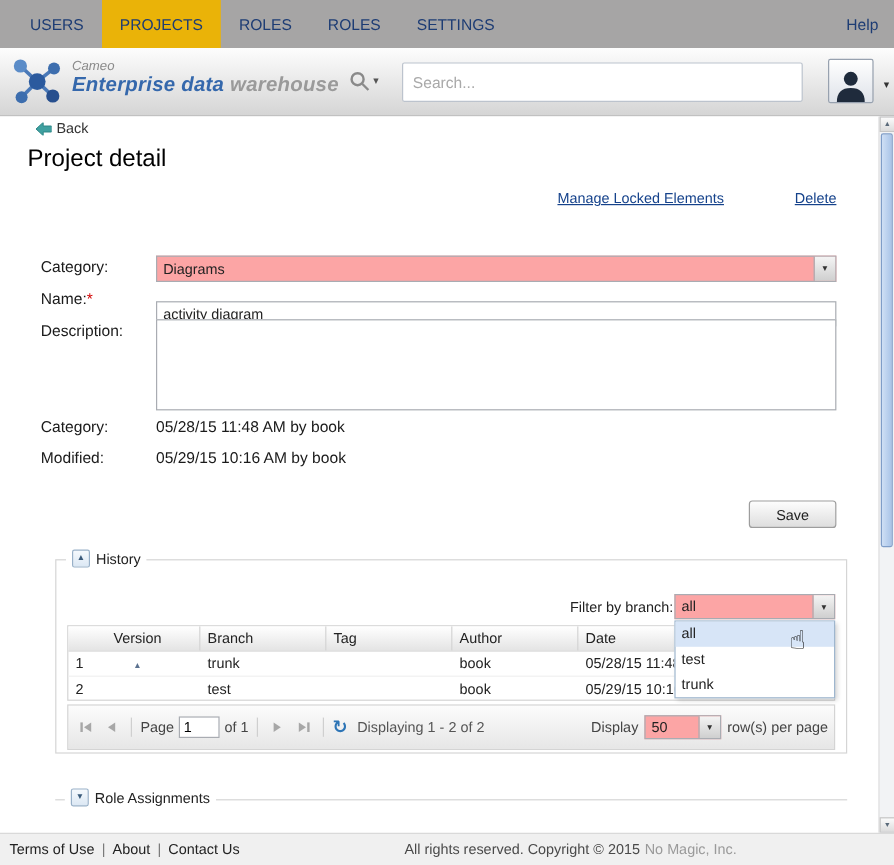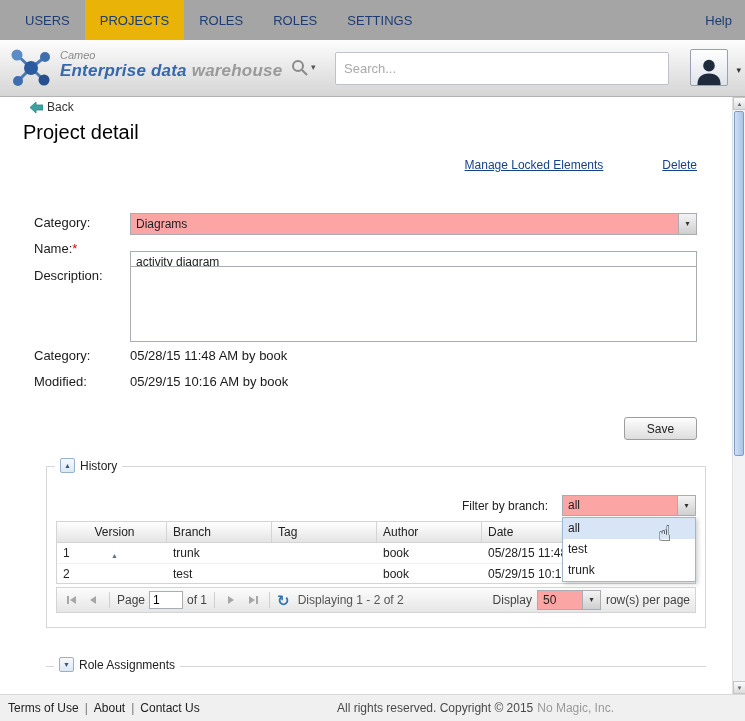--- a/index.html
+++ b/index.html
@@ -46,33 +46,33 @@
   .input-name { position:absolute; left:130px; top:142px; width:567px; height:21px; border:1px solid #a9acb2; padding:0 5px; font:12px "Liberation Sans","DejaVu Sans",sans-serif; color:#222;margin-top:12px; }
   .textarea-desc { position:absolute; left:130px; top:169px; width:567px; height:76px; border:1px solid #a9acb2; padding:3px 5px; font:12px "Liberation Sans","DejaVu Sans",sans-serif; resize:none; }
 
   .save-btn { position:absolute; left:624px; top:320px; width:73px; height:23px; background:linear-gradient(#fdfdfd,#dedede); border:1px solid #9d9d9d; border-radius:3px; font:12px "Liberation Sans","DejaVu Sans",sans-serif; color:#222; cursor:pointer; }
 
   
   .fieldset { position:absolute; left:46px; top:369px; width:660px; height:162px; border:1px solid #d5d5d5; }
   .legend { position:absolute; top:-9px; left:8px; background:#fff; padding:0 5px; display:flex; align-items:center; gap:5px; font-size:12px; color:#222; }
   .tglbox { width:15px; height:15px; border:1px solid #98b0c8; border-radius:2px; background:linear-gradient(#f5f9fd,#dce8f4); display:flex; align-items:center; justify-content:center; font-size:7px; color:#3a5a7a; cursor:pointer; }
 
-  .filter-row { position:absolute; top:28px; right:9px; display:flex; align-items:center; gap:14px; font-size:12px; color:#222; }
+  .filter-row { position:absolute; top:28px; right:9px; display:flex; align-items:center; gap:1px; font-size:12px; color:#222; }
   .combo-filter { width:134px; height:21px; line-height:19px; }
 
   .grid { position:absolute; left:9px; top:54px; width:640px; border:1px solid #d4d4d4; background:#fff; }
   .ghead { display:flex; height:21px; background:linear-gradient(#ffffff,#e4e4e4); border-bottom:1px solid #d4d4d4; font-size:12px; color:#222; }
   .gh { padding-left:6px; line-height:20px; border-right:1px solid #d4d4d4; display:flex; align-items:center; gap:4px; cursor:pointer; }
   .grow { display:flex; height:20px; font-size:12px; color:#222; }
   .grow + .grow { border-top:1px solid #f0f0f0; }
   .gc { padding-left:6px; line-height:20px; }
   .c0 { width:110px;flex-direction:column; } .c1 { width:105px; } .c2 { width:105px; } .c3 { width:105px; } .c4 { flex:1; }
   .sort-ic { font-size:7px; color:#5c7290; }
 
-  .paging { position:absolute; left:9px; top:120px; width:640px; height:26px; border:1px solid #d4d4d4; background:linear-gradient(#fcfcfc,#e6e6e6); display:flex; align-items:center; padding:0 5px; gap:4px; font-size:12px; color:#444; }
+  .paging { position:absolute; left:9px; top:120px; width:640px; height:38px; border:1px solid #d4d4d4; background:linear-gradient(#fcfcfc,#e6e6e6); display:flex; align-items:center; padding:0 5px; gap:4px; font-size:12px; color:#444; }
   .pbtn { width:18px; height:18px; display:inline-flex; align-items:center; justify-content:center; gap:1px; cursor:pointer; }
   .tri-l { width:0; height:0; border-top:4px solid transparent; border-bottom:4px solid transparent; border-right:6px solid #a7a7a7; }
   .tri-r { width:0; height:0; border-top:4px solid transparent; border-bottom:4px solid transparent; border-left:6px solid #a7a7a7; }
   .vbar { width:2px; height:8px; background:#a7a7a7; }
   .psep { width:1px; height:16px; background:#cfcfcf; margin:0 3px; }
   .page-input { width:34px; height:18px; border:1px solid #a9acb2; padding:0 3px; font:12px "Liberation Sans","DejaVu Sans",sans-serif; }
   .refresh { font-size:15px; font-weight:bold; color:#2e75b6; cursor:pointer; line-height:1; }
   .displaying { color:#555; margin-left:4px; }
   .pright { margin-left:auto; display:flex; align-items:center; gap:5px; }
   .combo-display { width:64px; height:20px; line-height:18px; }

